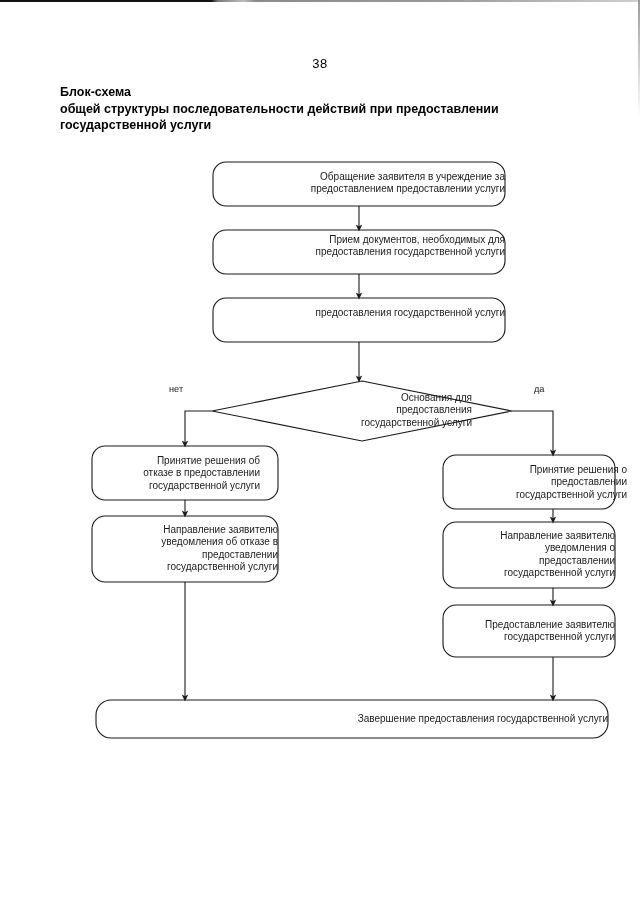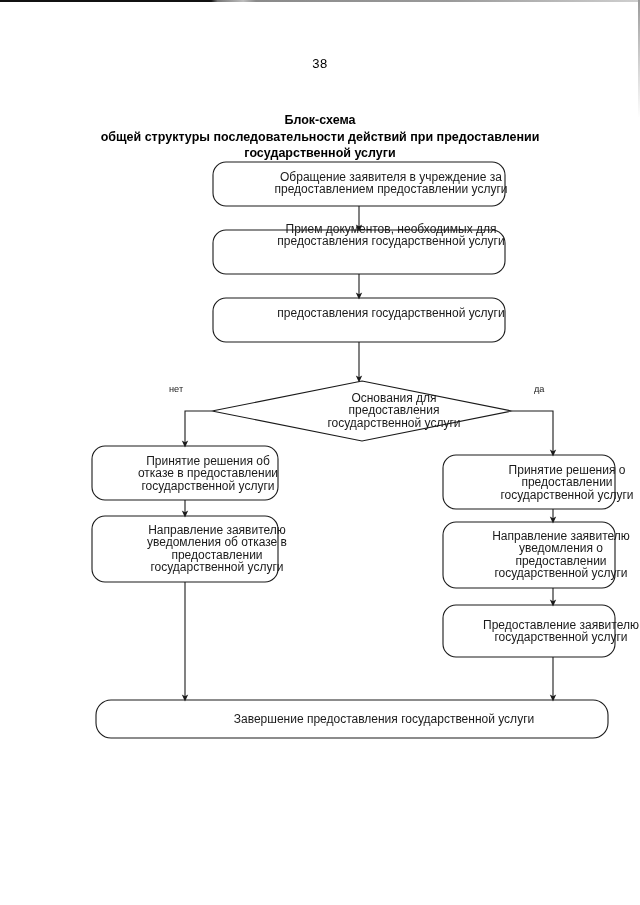--- a/index.html
+++ b/index.html
@@ -45,46 +45,43 @@
     text-align: center;
     font-size: 13px;
     letter-spacing: 0.5px;
   }
 
   .doc-title {
     position: absolute;
     left: 60px;
     top: 84px;
     width: 520px;
-    text-align: center;
     font-size: 12.5px;
     font-weight: bold;
     line-height: 16.5px;
-    margin-top: 28px;
   }
   .doc-title .line { display: block; }
 
   
   .chart {
     position: absolute;
     left: 0;
     top: 0;
     width: 640px;
     height: 905px;
   }
   .chart svg { display: block; }
 
   .node-text {
     position: absolute;
-    text-align: center;
-    font-size: 12px;
+    text-align: right;
+    font-size: 10px;
     line-height: 12.4px;
     color: #1a1a1a;
     pointer-events: none;
-    margin-left: 32px;
   }
   .node-text .line { display: block; white-space: nowrap; }
 
   .branch-label {
     position: absolute;
     font-size: 9.2px;
     color: #1a1a1a;
   }
 </style>
 </head>
@@ -143,21 +140,21 @@
       <line x1="553" y1="588" x2="553" y2="603" marker-end="url(#arrow)"></line>
       <line x1="553" y1="657" x2="553" y2="698" marker-end="url(#arrow)"></line>
     </g>
   </svg>
 
   <div class="node-text" style="left:213px; top:171px; width:292px;">
     <span class="line">Обращение заявителя в учреждение за</span>
     <span class="line">предоставлением предоставлении услуги</span>
   </div>
 
-  <div class="node-text" style="left:213px; top:223px; width:292px;">
+  <div class="node-text" style="left:213px; top:234px; width:292px;">
     <span class="line">Прием документов, необходимых для</span>
     <span class="line">предоставления государственной услуги</span>
   </div>
 
   <div class="node-text" style="left:213px; top:307px; width:292px;">
     <span class="line">предоставления государственной услуги</span>
   </div>
 
   <div class="node-text" style="left:252px; top:392px; width:220px;">
     <span class="line">Основания для</span>

